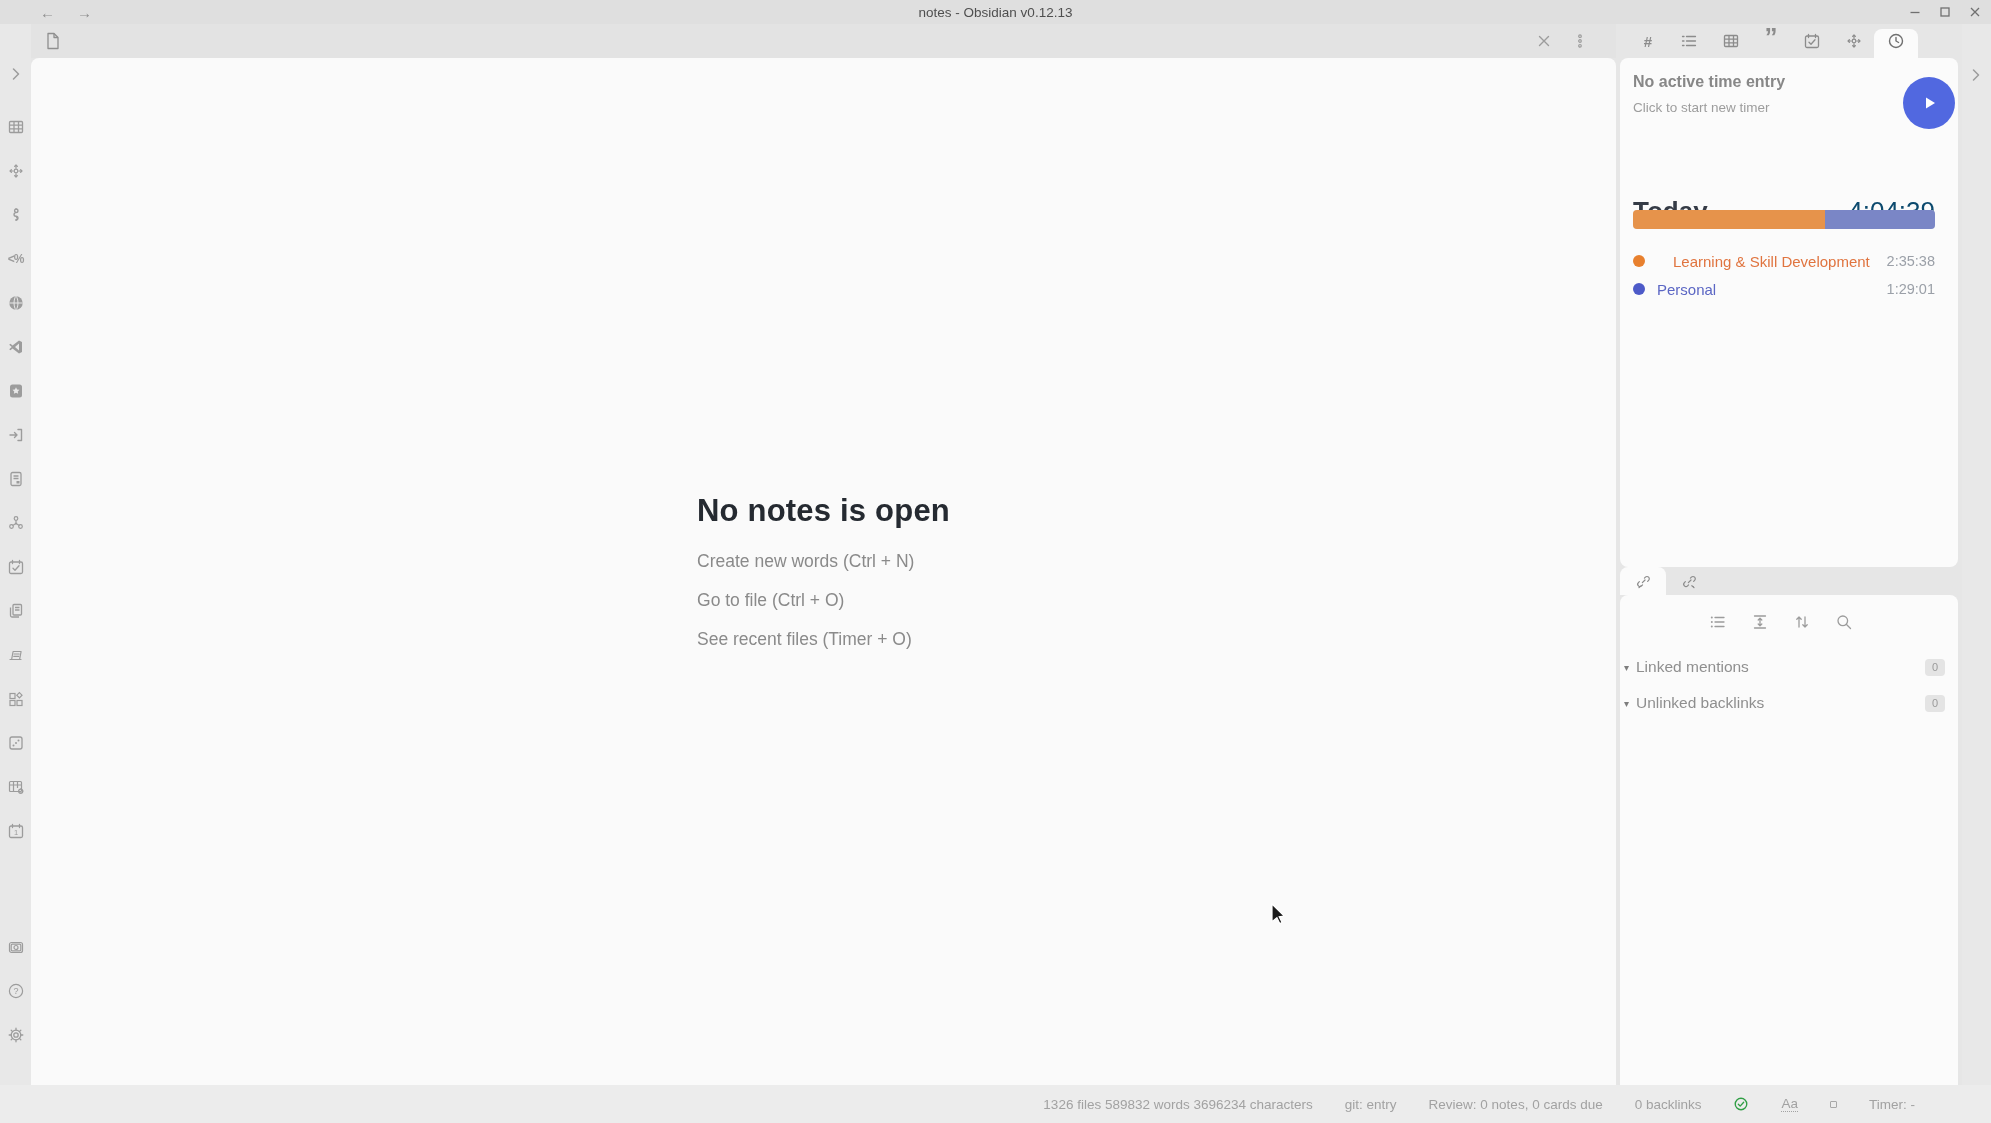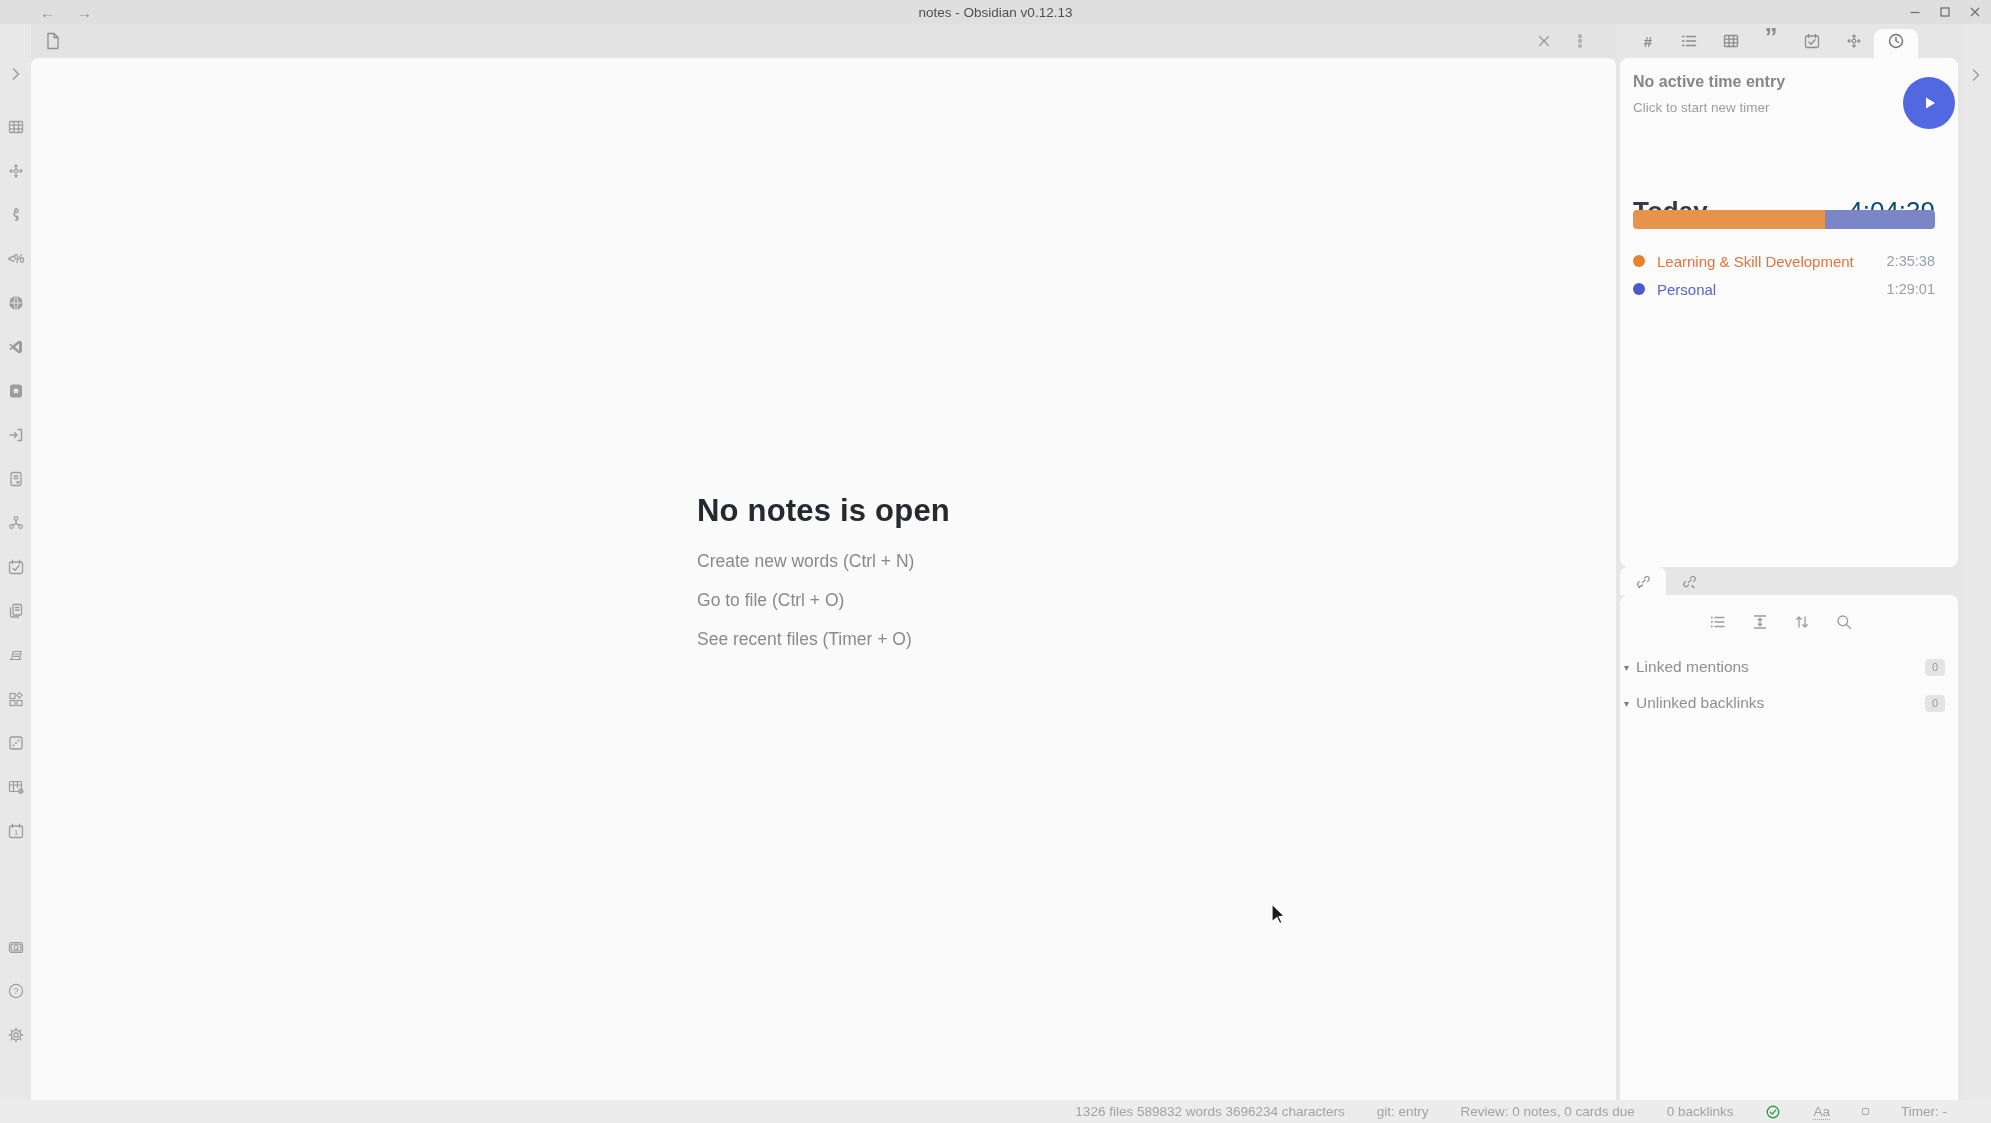--- a/index.html
+++ b/index.html
@@ -49,21 +49,21 @@
   .t-status { position:absolute; left:13px; top:15px; font-size:16px; font-weight:bold; color:#878787; }
   .t-hint { position:absolute; left:13px; top:42px; font-size:13.5px; color:#9d9d9d; }
   .t-play { position:absolute; left:283px; top:19px; width:52px; height:52px; border-radius:50%;
             display:flex; align-items:center; justify-content:center; cursor:pointer; }
   .t-today-row { position:absolute; left:13px; right:23px; top:98px; display:flex; align-items:baseline; justify-content:space-between;margin-top:40px; }
   .t-today { font-size:26px; font-weight:bold; color:#353b46; }
   .t-total { font-size:26px; font-weight:300; color:#0c4a6e; }
   .t-bar { position:absolute; left:13px; top:152px; width:302px; height:19px; border-radius:4px; overflow:hidden; display:flex; background:#e9e9e9; }
   .t-seg { height:100%; }
   .t-row { position:absolute; left:13px; right:23px; height:18px; display:flex; align-items:center; cursor:pointer; }
-  .t-row1 { top:194px; } .t-row2 { top:222px; }
+  .t-row1 { top:194px;gap:16px; } .t-row2 { top:222px; }
   .t-dot { width:12px; height:12px; border-radius:50%; margin-right:12px; flex:none; }
   .t-label { flex:1; font-size:15px; }
   .t-time { font-size:14.5px; color:#9ba0a8; }
 
   .bl-tabs { position:absolute; top:543px; left:4px; height:28px; display:flex; }
   .bl-tab { width:46px; height:28px; display:flex; align-items:center; justify-content:center; color:#8c8c8c; cursor:pointer; }
   .bl-tab.active { background:#fbfbfb; border-radius:8px 8px 0 0; }
   .bl-card { position:absolute; top:571px; left:4px; width:338px; bottom:0; background:#fbfbfb; border-radius:8px 8px 0 0; }
   .bl-toolbar { position:absolute; top:17px; left:88px; display:flex; gap:22px; color:#8f8f8f; }
   .bl-toolbar .ico { width:20px; height:20px; }
@@ -71,22 +71,22 @@
   .m-row1 { top:60px; } .m-row2 { top:96px; }
   .m-tri { font-size:10px; color:#7e7e7e; width:12px; flex:none; }
   .m-label { flex:1; font-size:15.5px; color:#8f8f8f; }
   .m-badge { background:#e4e4e4; border-radius:4px; min-width:20px; height:17px; display:flex; align-items:center; justify-content:center; font-size:11px; color:#9a9a9a; padding:0 4px; }
 
   
   .ribbon-right { position:absolute; right:0; top:0; bottom:0; width:29px; background:#e8e8e8; }
   .ribbon-right .ico { position:absolute; top:42px; left:5px; width:18px; height:18px; }
 
   
-  .statusbar { position:absolute; bottom:0; left:0; right:0; height:23px; background:#ececec;
-               display:flex; align-items:center; justify-content:flex-end; gap:32px; padding-right:44px;
+  .statusbar { position:absolute; bottom:0; left:0; right:0; height:38px; background:#ececec;
+               display:flex; align-items:center; justify-content:flex-end; gap:32px; padding-right:76px;
                font-size:13.5px; color:#a2a2a2; }
   .sb-aa { border-bottom:1px dotted #a2a2a2; cursor:pointer; }
   .sb-sq { width:7px; height:7px; border:1px solid #a8a8a8; border-radius:1px; }
 
   .cursor { position:absolute; left:1271px; top:903px; pointer-events:none; }
 </style>
 </head>
 <body>
 
 <div class="titlebar">

